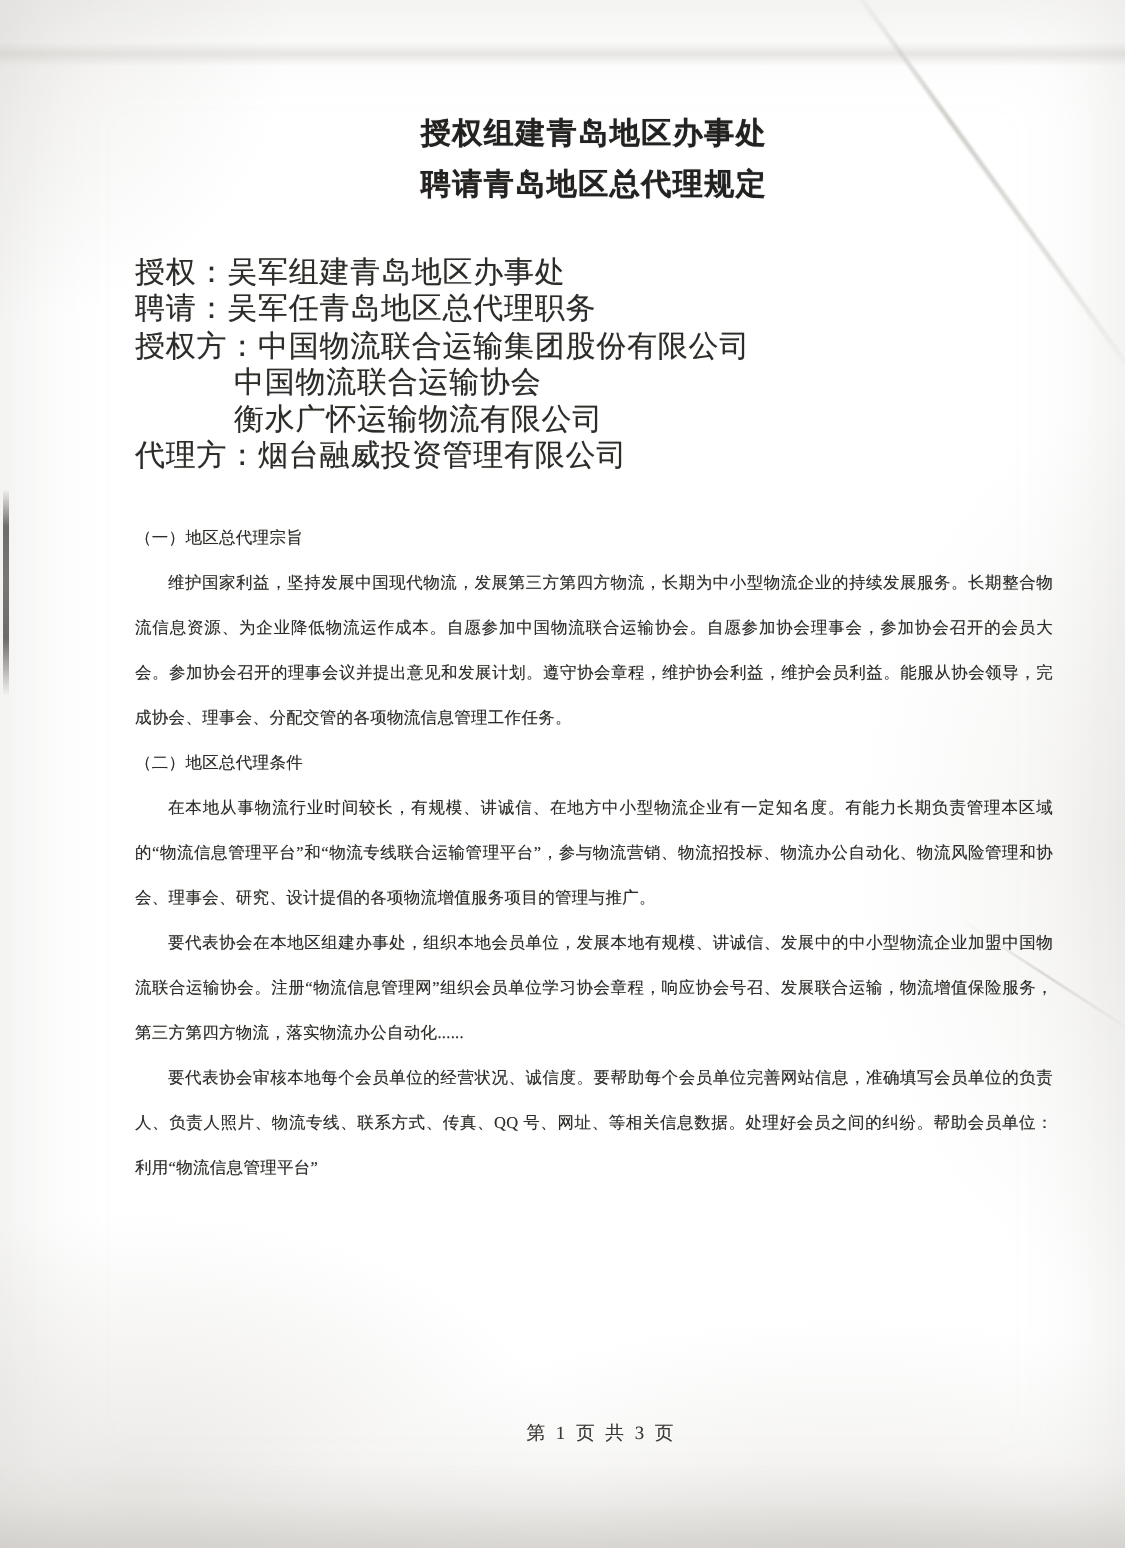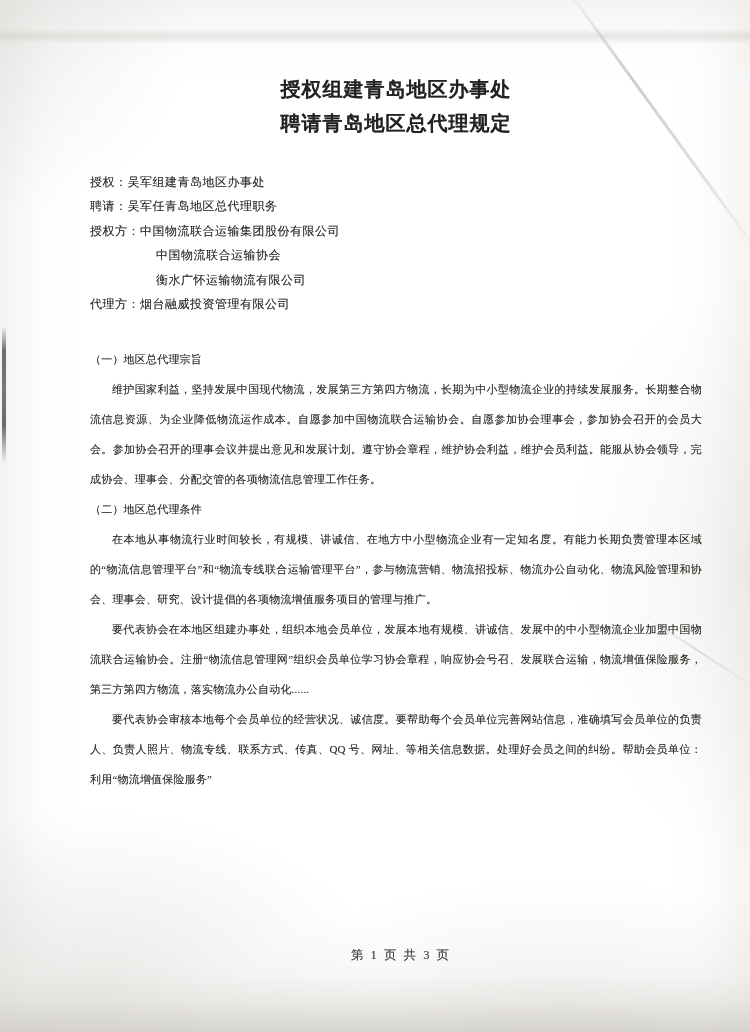--- a/index.html
+++ b/index.html
@@ -55,21 +55,21 @@
   }
   
   .doc-title {
     position: absolute; left: 90px; width: 612px; top: 72px;
     text-align: center; font-size: 20px; font-weight: bold;
     line-height: 34px; letter-spacing: 1px; color: #232220;
     text-shadow: 0 0 0.6px rgba(35,34,32,0.55);
   }
   .header-block {
     position: absolute; left: 90px; width: 612px; top: 170px;
-    font-size: 12px; line-height: 24.4px; letter-spacing: 0.5px;
+    font-size: 20px; line-height: 24.4px; letter-spacing: 0.5px;
     text-shadow: 0 0 0.5px rgba(45,44,41,0.45);
   }
   .hline.indent { padding-left: 66px; }
   .body-block {
     position: absolute; left: 90px; width: 612px; top: 344px;
     font-size: 11px; line-height: 30px; letter-spacing: 0.2px;
     text-shadow: 0 0 0.5px rgba(45,44,41,0.45);
   }
   .sec-heading { text-align: left; }
   .para {
@@ -113,19 +113,19 @@
     <div class="section">
       <div class="sec-heading">（一）地区总代理宗旨</div>
       <p class="para">维护国家利益，坚持发展中国现代物流，发展第三方第四方物流，长期为中小型物流企业的持续发展服务。长期整合物流信息资源、为企业降低物流运作成本。自愿参加中国物流联合运输协会。自愿参加协会理事会，参加协会召开的会员大会。参加协会召开的理事会议并提出意见和发展计划。遵守协会章程，维护协会利益，维护会员利益。能服从协会领导，完成协会、理事会、分配交管的各项物流信息管理工作任务。</p>
     </div>
     <div class="section">
       <div class="sec-heading">（二）地区总代理条件</div>
       <p class="para">在本地从事物流行业时间较长，有规模、讲诚信、在地方中小型物流企业有一定知名度。有能力长期负责管理本区域的“物流信息管理平台”和“物流专线联合运输管理平台”，参与物流营销、物流招投标、物流办公自动化、物流风险管理和协会、理事会、研究、设计提倡的各项物流增值服务项目的管理与推广。</p>
     </div>
     <div class="section">
       <p class="para">要代表协会在本地区组建办事处，组织本地会员单位，发展本地有规模、讲诚信、发展中的中小型物流企业加盟中国物流联合运输协会。注册“物流信息管理网”组织会员单位学习协会章程，响应协会号召、发展联合运输，物流增值保险服务，第三方第四方物流，落实物流办公自动化......</p>
-      <p class="para">要代表协会审核本地每个会员单位的经营状况、诚信度。要帮助每个会员单位完善网站信息，准确填写会员单位的负责人、负责人照片、物流专线、联系方式、传真、QQ 号、网址、等相关信息数据。处理好会员之间的纠纷。帮助会员单位：利用“物流增值保险服务”</p>
+      <p class="para">要代表协会审核本地每个会员单位的经营状况、诚信度。要帮助每个会员单位完善网站信息，准确填写会员单位的负责人、负责人照片、物流专线、联系方式、传真、QQ 号、网址、等相关信息数据。处理好会员之间的纠纷。帮助会员单位：利用“物流信息管理平台”</p>
     </div>
   </div>
 
   <div class="page-footer">第 1 页 共 3 页</div>
 
 </div>
 
 </body></html>

